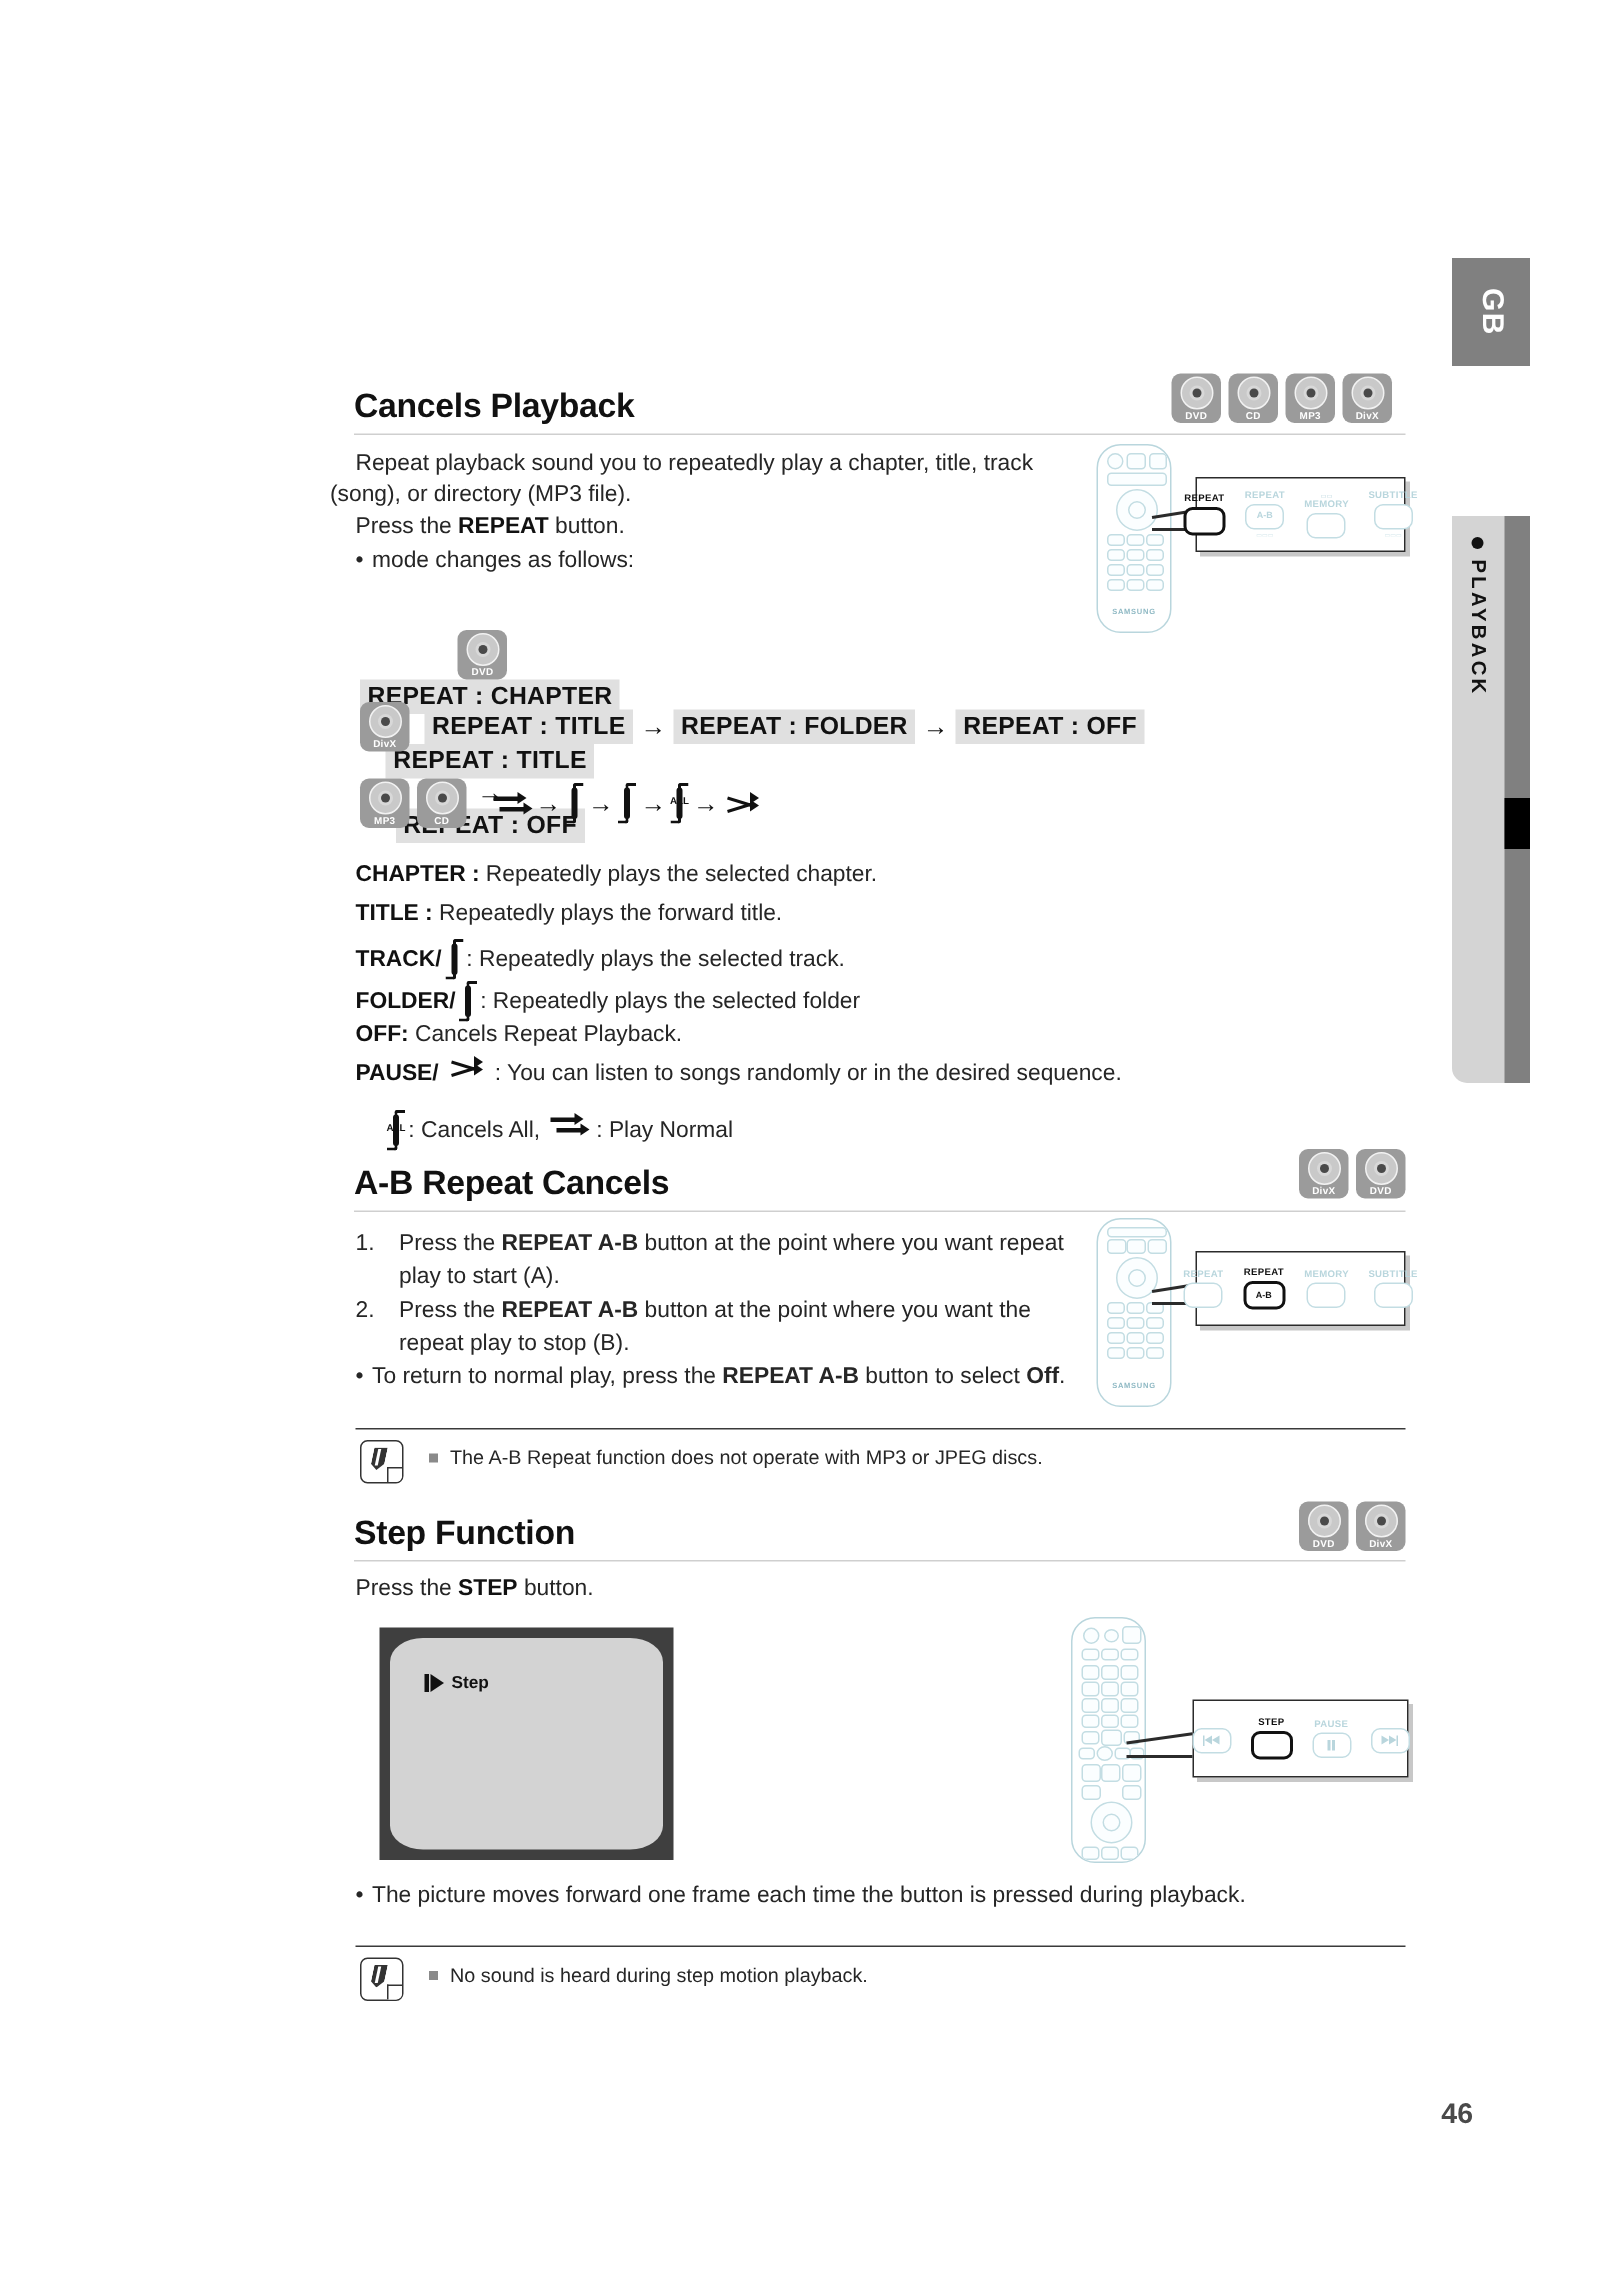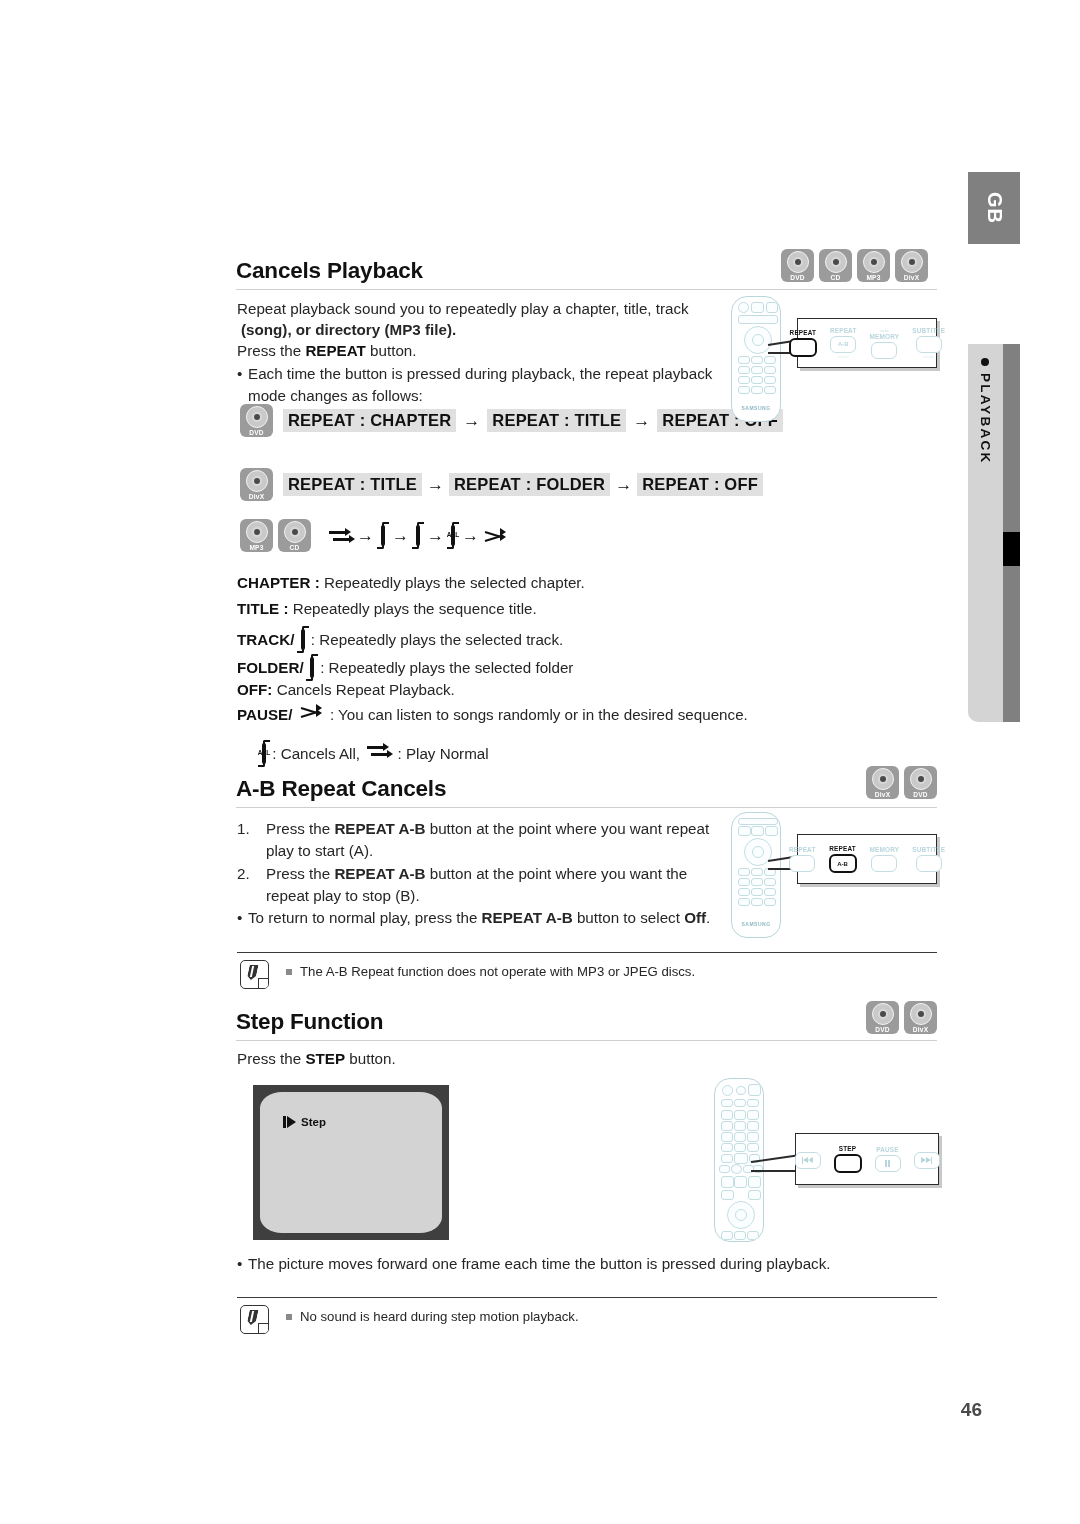--- a/index.html
+++ b/index.html
@@ -295,30 +295,29 @@
         <div class="disc"></div>
         <div class="bl-lbl">MP3</div>
       </div>
     <div class="badge">
         <div class="disc"></div>
         <div class="bl-lbl">DivX</div>
       </div>
   </div>
 
   <div class="body-txt" style="left:237px;top:298px;width:480px;">Repeat playback sound you to repeatedly play a chapter, title, track</div>
-  <div class="body-txt" style="left:241px;top:319px;width:480px;font-weight:bold;">(song), or directory (MP3 file).</div>
+  <div class="body-txt" style="left:220px;top:319px;width:480px;">(song), or directory (MP3 file).</div>
   <div class="body-txt" style="left:237px;top:340px;width:480px;"><span>Press the </span><b>REPEAT</b><span> button.</span></div>
 
   <div class="bullet-row" style="left:237px;top:363px;width:485px;">
     <span class="bl">•</span>
-    <span class="bt">Each time the button is pressed during playback, the repeat playback</span>
     <span class="bt">mode changes as follows:</span>
   </div>
 
-  <div class="flow-row" style="left:240px;top:404px;">
+  <div class="flow-row" style="left:240px;top:420px;flex-direction:column;">
     <div class="badge flow-badge">
         <div class="disc"></div>
         <div class="bl-lbl">DVD</div>
       </div>
     <span class="chip">REPEAT : CHAPTER</span>
     <span class="arw">→</span>
     <span class="chip">REPEAT : TITLE</span>
     <span class="arw">→</span>
     <span class="chip">REPEAT : OFF</span>
   </div>
@@ -363,21 +362,21 @@
         <i></i>
         <u></u>
         <u></u>
       </span>
   </div>
 
   <div class="body-txt" style="left:237px;top:572px;">
     <b>CHAPTER :</b><span> Repeatedly plays the selected chapter.</span>
   </div>
   <div class="body-txt" style="left:237px;top:598px;">
-    <b>TITLE :</b><span> Repeatedly plays the sequence title.</span>
+    <b>TITLE :</b><span> Repeatedly plays the forward title.</span>
   </div>
   <div class="body-txt" style="left:237px;top:624px;">
     <b>TRACK/</b>
     <span class="gi-wrap"><span class="gi-box"></span></span>
     <span> : Repeatedly plays the selected track.</span>
   </div>
   <div class="body-txt" style="left:237px;top:652px;">
     <b>FOLDER/</b>
     <span class="gi-wrap"><span class="gi-box"><span class="inner-fill"></span></span></span>
     <span> : Repeatedly plays the selected folder</span>

